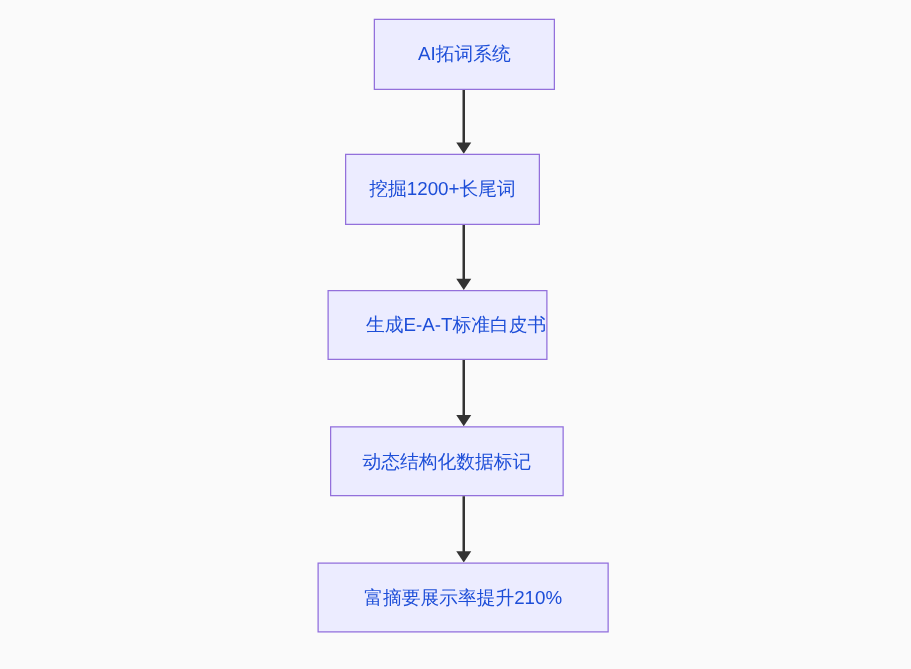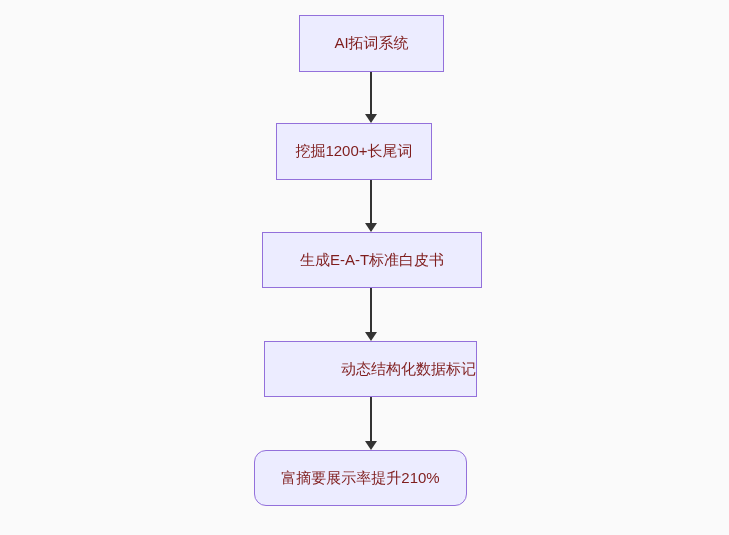--- a/index.html
+++ b/index.html
@@ -13,33 +13,33 @@
     width: 729px;
     height: 535px;
     background: #fafafa;
     overflow: hidden;
   }
   .node {
     position: absolute;
     box-sizing: border-box;
     background: #ECECFF;
     border: 1px solid #9370DB;
-    color: #7f1d1d;
+    color: #1d4ed8;
     font-size: 15px;
     display: flex;
     align-items: center;
     justify-content: center;
     text-align: center;
     white-space: nowrap;
   }
   .node-1 { left: 299px; top: 15px;  width: 145px; height: 57px; }
   .node-2 { left: 276px; top: 123px; width: 156px; height: 57px; }
-  .node-3 { left: 262px; top: 232px; width: 220px; height: 56px; }
-  .node-4 { left: 264px; top: 341px; width: 213px; height: 56px; justify-content: flex-end; }
-  .node-5 { left: 254px; top: 450px; width: 213px; height: 56px; border-radius: 12px; }
+  .node-3 { left: 262px; top: 232px; width: 176px; height: 56px; justify-content: flex-end; }
+  .node-4 { left: 264px; top: 341px; width: 187px; height: 56px; }
+  .node-5 { left: 254px; top: 450px; width: 233px; height: 56px; }
 
   .arrow {
     position: absolute;
     width: 12px;           
     left: 365px;           
   }
   .arrow::before {         
     content: "";
     position: absolute;
     left: 5px;

